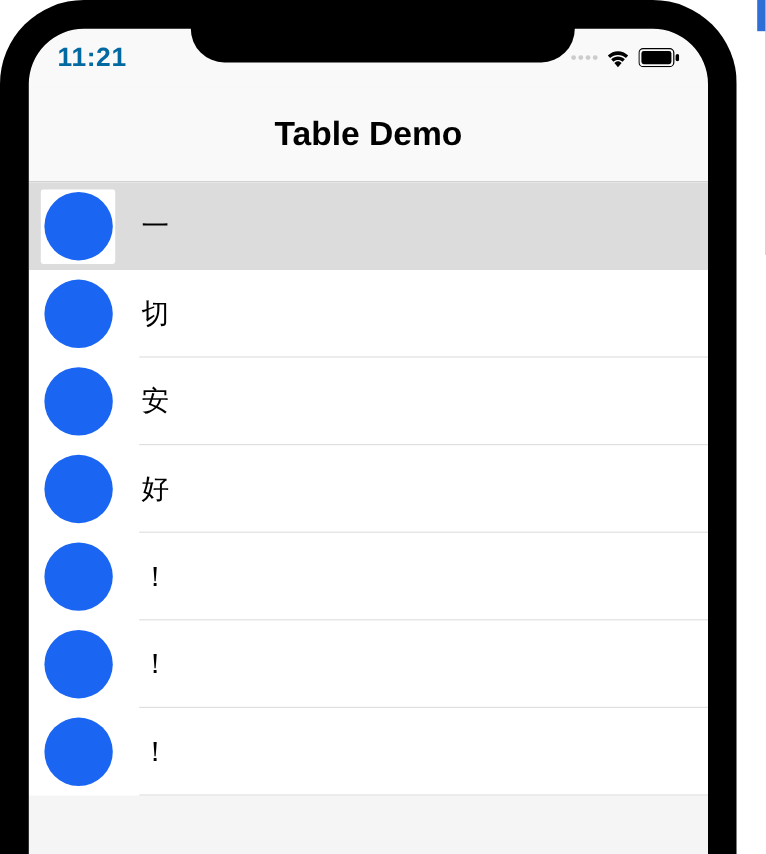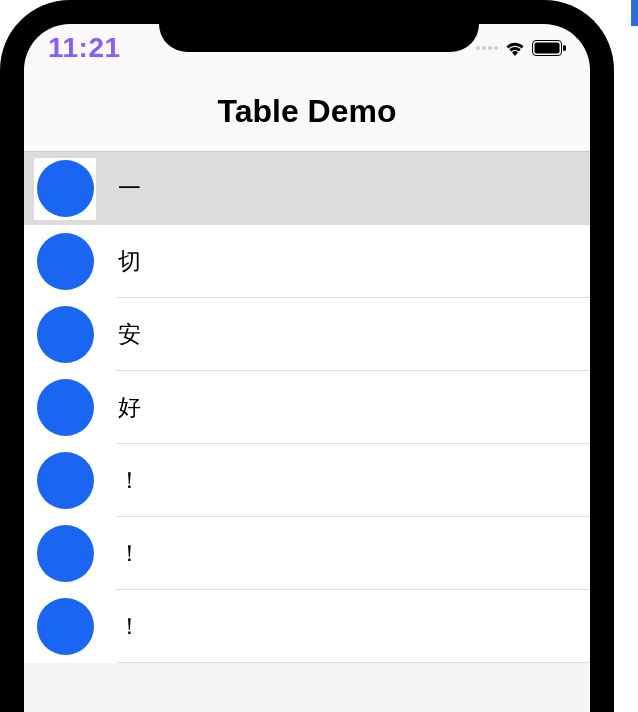--- a/index.html
+++ b/index.html
@@ -72,23 +72,23 @@
     .status-bar {
       height: 48px;
       display: flex;
       align-items: center;
       justify-content: space-between;
       padding: 0 24px;
       background: #f9f9f9;
       position: relative;
     }
     .status-time {
-      font-size: 28px;
+      font-size: 22px;
       font-weight: 600;
-      color: #8b5cf6;
+      color: #0369a1;
       letter-spacing: 0.5px;
     }
     .status-icons {
       display: flex;
       align-items: center;
       gap: 6px;
     }
     .dots {
       display: flex;
       gap: 2px;
@@ -109,21 +109,21 @@
     }
     .nav-bar {
       height: 80px;
       display: flex;
       align-items: center;
       justify-content: center;
       background: #f9f9f9;
       border-bottom: 1px solid #c8c8c8;
     }
     .nav-title {
-      font-size: 32px;
+      font-size: 28px;
       font-weight: 700;
       color: #000;
     }
     .table {
       background: #fff;
     }
     .row {
       display: flex;
       align-items: center;
       height: 73px;

